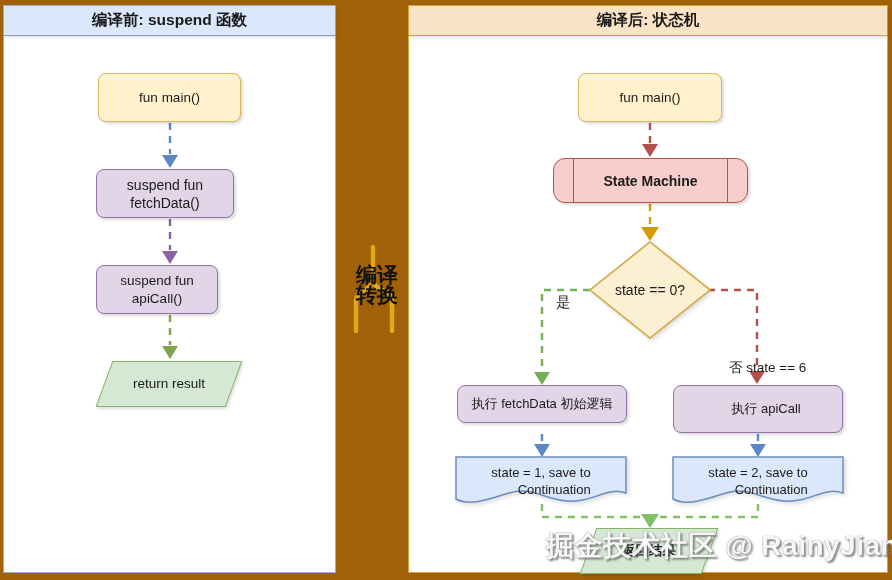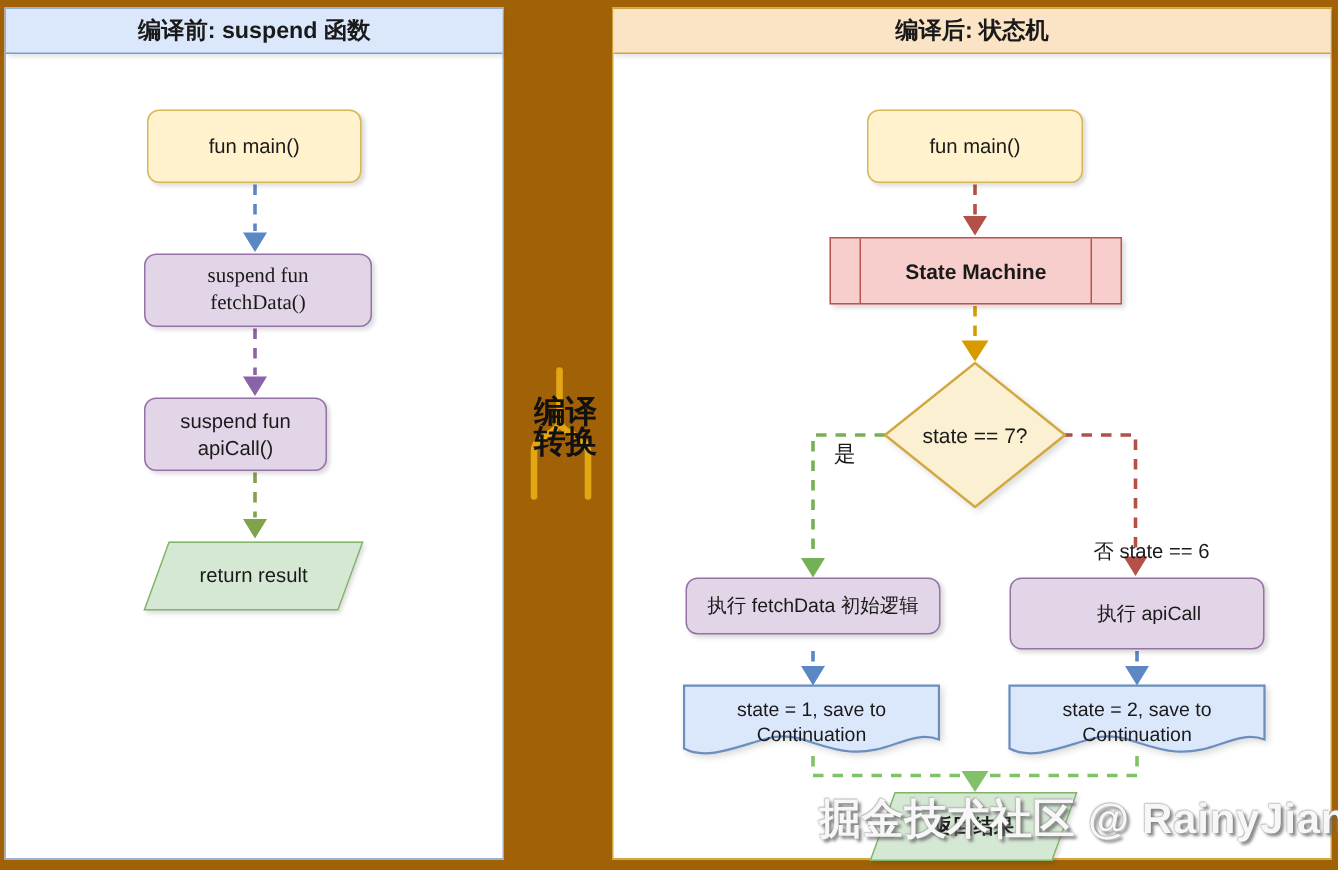--- a/index.html
+++ b/index.html
@@ -21,36 +21,36 @@
   .panel-after  .panel-header{background:#fbe4c5;border-bottom:1.5px solid #d2a43e;}
   
   .node{
     position:absolute;z-index:2;box-sizing:border-box;display:flex;align-items:center;justify-content:center;
     text-align:center;font-size:13.5px;line-height:18px;border-radius:8px;
     box-shadow:2px 2px 3px rgba(0,0,0,0.14);
   }
   .multiline{white-space:pre-line;}
   .yellow{background:#fff2cc;border:1.5px solid #d6b656;}
   .purple{background:#e1d5e7;border:1.5px solid #9673a6;}
-  .pink{background:#f8cecc;border:1.5px solid #b85450;font-weight:bold;font-size:14px;border-radius:0;}
+  .pink{background:#f8cecc;border:1.5px solid #b85450;font-weight:bold;font-size:14px;border-radius:12px;}
   .pink .inner-lines{position:absolute;left:19px;right:19px;top:0;bottom:0;border-left:1.5px solid #b85450;border-right:1.5px solid #b85450;pointer-events:none;}
   .para{
     background:#d5e8d4;border:1.5px solid #82b366;border-radius:0;
     transform:skewX(-20deg);transform-origin:center;
   }
   .para .unskew{transform:skewX(20deg);}
   
   .shape{position:absolute;z-index:2;}
   .shape svg{display:block;filter:drop-shadow(2px 2px 2px rgba(0,0,0,0.14));}
   .shape .shape-text{
     position:absolute;left:0;top:0;right:0;bottom:0;display:flex;align-items:center;justify-content:center;
     text-align:center;font-size:13px;line-height:17px;
   }
   #r-diamond .shape-text{font-size:14px;}
-  .doc .shape-text{align-items:flex-start;padding-top:8px;}
+  .doc .shape-text{align-items:flex-start;padding-top:8px;text-align:right;}
   
   .free-label{position:absolute;z-index:3;font-size:14px;}
   #transform-label{
     left:348px;top:265px;width:50px;text-align:right;font-weight:bold;font-size:21px;line-height:20px;
     white-space:pre-line;color:#111;
   }
   #watermark{
     position:absolute;left:546px;top:527px;z-index:10;white-space:nowrap;
     font-size:28px;font-weight:bold;letter-spacing:0.5px;color:#f7f7f7;
     text-shadow:2px 2px 2px rgba(100,100,100,0.75), -0.5px -0.5px 1px rgba(150,150,150,0.5), 0 0 1px #9a9a9a;
@@ -116,21 +116,21 @@
   <div class="panel panel-before">
     <div class="panel-header">
       <span>编译前: suspend 函数</span>
     </div>
   </div>
 
   <div class="node yellow" style="left:98px;top:73px;width:143px;height:49px;">
     <span>fun main()</span>
   </div>
 
-  <div class="node purple multiline" style="left:96px;top:169px;width:152px;height:49px;font-size:14px;font-family:Liberation Serif, serif;">
+  <div class="node purple multiline" style="left:96px;top:169px;width:138px;height:49px;font-size:14px;">
     <span class="multiline">suspend fun
 fetchData()</span>
   </div>
 
   <div class="node purple" style="left:96px;top:265px;width:122px;height:49px;">
     <span>suspend fun apiCall()</span>
   </div>
 
   <div class="node para" style="left:104px;top:361px;width:130px;height:46px;">
     <span class="unskew">return result</span>
@@ -151,21 +151,21 @@
 
   <div class="node pink" style="left:553px;top:158px;width:195px;height:45px;">
     <div class="inner-lines"></div>
     <span>State Machine</span>
   </div>
 
   <div id="r-diamond" class="shape" style="left:589px;top:241px;width:122px;height:98px;">
     <svg width="122" height="98" viewBox="0 0 122 98" xmlns="http://www.w3.org/2000/svg">
       <polygon points="61,1 121,49 61,97 1,49" fill="#fbf0d2" stroke="#d2a73e" stroke-width="1.6"></polygon>
     </svg>
-    <div class="shape-text">state == 7?</div>
+    <div class="shape-text">state == 0?</div>
   </div>
 
   <div class="free-label" style="left:556px;top:293px;font-size:14.5px;">是</div>
   <div class="free-label" style="left:729px;top:359px;font-size:13.5px;">否 state == 6</div>
 
   <div class="node purple" style="left:457px;top:385px;width:170px;height:38px;font-size:13px;">
     <span>执行 fetchData 初始逻辑</span>
   </div>
 
   <div class="node purple" style="left:673px;top:385px;width:170px;height:48px;font-size:13px;padding-left:16px;">

